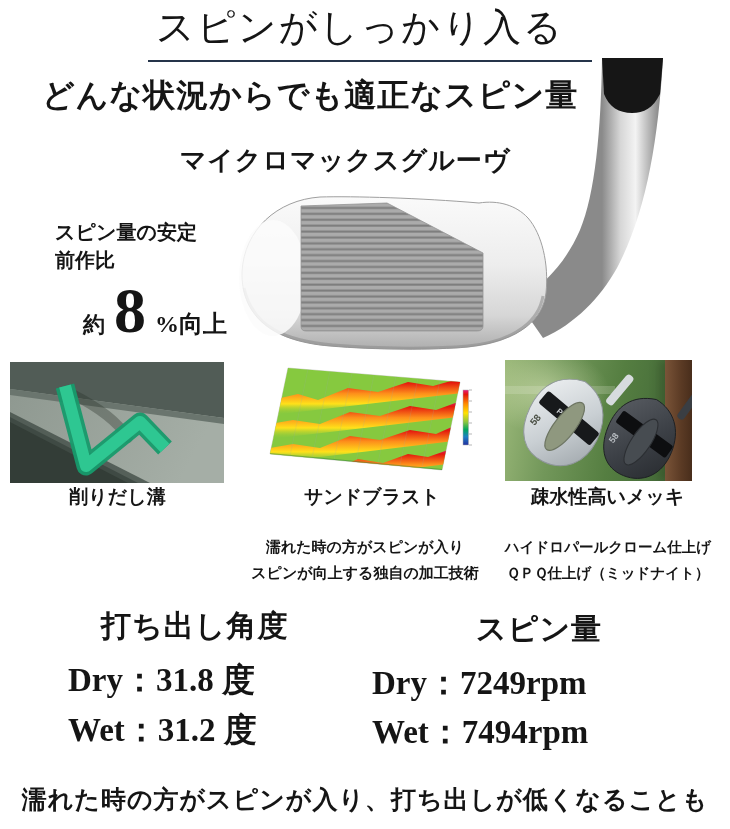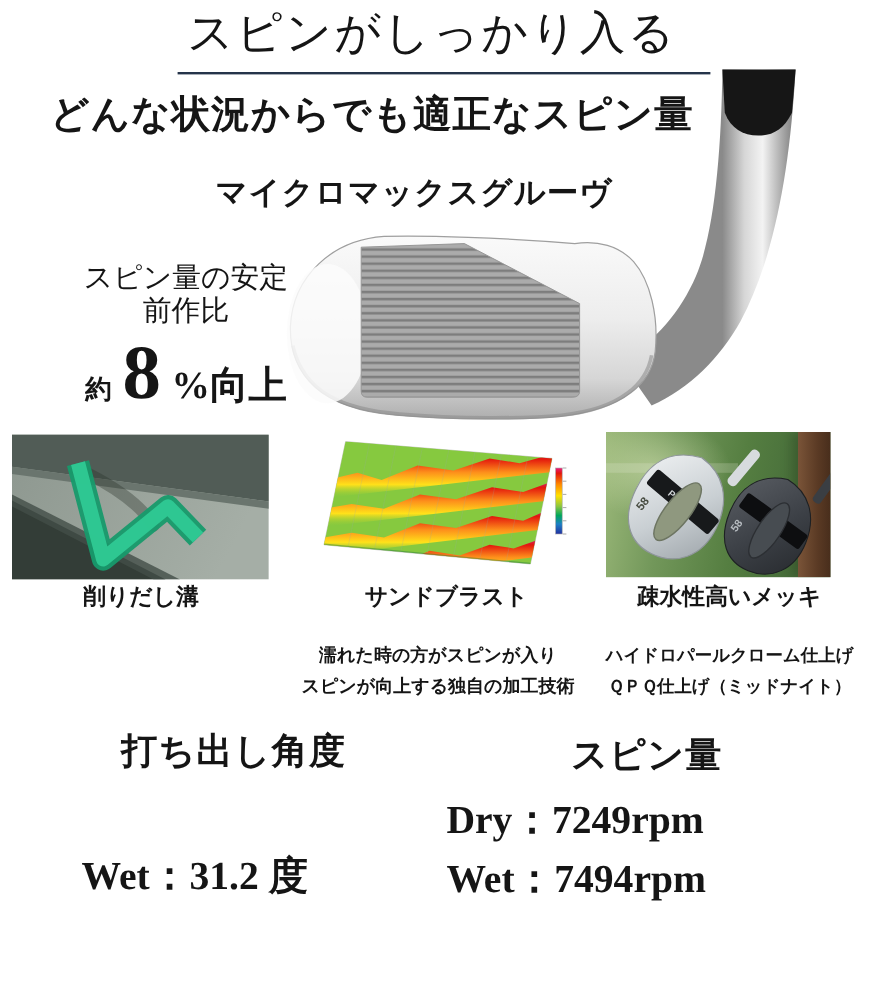--- a/index.html
+++ b/index.html
@@ -10,25 +10,25 @@
   .abs{position:absolute;}
   .ctr{text-align:center;}
   .b{font-weight:bold;}
 
   .title{left:0;top:2px;width:720px;font-size:38px;letter-spacing:2px;}
   .title-underline{left:148px;top:60px;width:444px;height:2px;background:#25344a;}
   .subtitle{left:0;top:74px;width:620px;font-size:32px;letter-spacing:1px;text-align:center;}
   .feature-name{left:105px;top:143px;width:480px;font-size:26px;font-weight:600;letter-spacing:1px;}
 
   .stat-block{left:55px;top:218px;width:200px;}
-  .stat-line{font-size:24px;font-weight:normal;line-height:28px;text-align:center;}
+  .stat-line{font-size:20px;font-weight:bold;line-height:28px;text-align:left;}
   .stat-row{display:flex;align-items:baseline;justify-content:center;gap:9px;margin-top:8px;}
   .stat-prefix{font-size:22px;font-weight:bold;}
   .stat-value{font-size:64px;font-weight:bold;line-height:0.9;}
-  .stat-suffix{font-size:32px;font-weight:bold;}
+  .stat-suffix{font-size:24px;font-weight:bold;}
 
   .club-svg{left:225px;top:50px;}
 
   .feat-img1{left:10px;top:362px;}
   .feat-img2{left:258px;top:360px;}
   .feat-img3{left:505px;top:360px;width:187px;height:121px;overflow:hidden;
     background:
       radial-gradient(90px 60px at 22% 26%, rgba(219,231,185,.55), rgba(219,231,185,0) 70%),
       linear-gradient(100deg,#9cb97a 0%,#72975a 28%,#557e41 58%,#49703b 78%,#3f6134 100%);}
   .pole{right:-3px;top:0;width:30px;height:121px;
@@ -234,18 +234,20 @@
     <div>濡れた時の方がスピンが入り</div>
     <div>スピンが向上する独自の加工技術</div>
   </div>
   <div class="abs ctr feat-desc d3">
     <div>ハイドロパールクローム仕上げ</div>
     <div>ＱＰＱ仕上げ（ミッドナイト）</div>
   </div>
 
   <div class="abs stats-heading h-launch">打ち出し角度</div>
   <div class="abs stats-heading h-spin">スピン量</div>
+  <div class="abs stat-val-line v-launch-dry">Dry：31.8 度</div>
   <div class="abs stat-val-line v-launch-wet">Wet：31.2 度</div>
   <div class="abs stat-val-line v-spin-dry">Dry：7249rpm</div>
   <div class="abs stat-val-line v-spin-wet">Wet：7494rpm</div>
 
+  <div class="abs ctr footer-note">濡れた時の方がスピンが入り、打ち出しが低くなることも</div>
 
 </div>
 
 </body></html>

